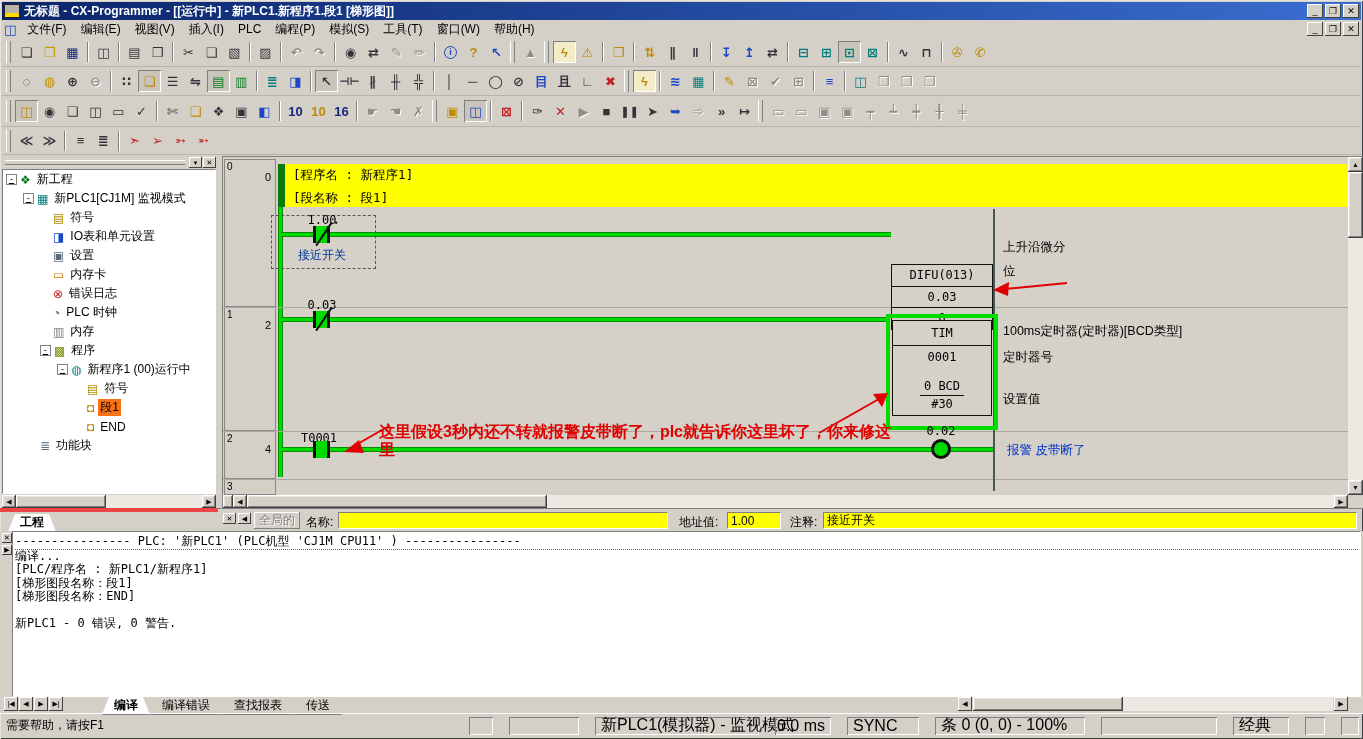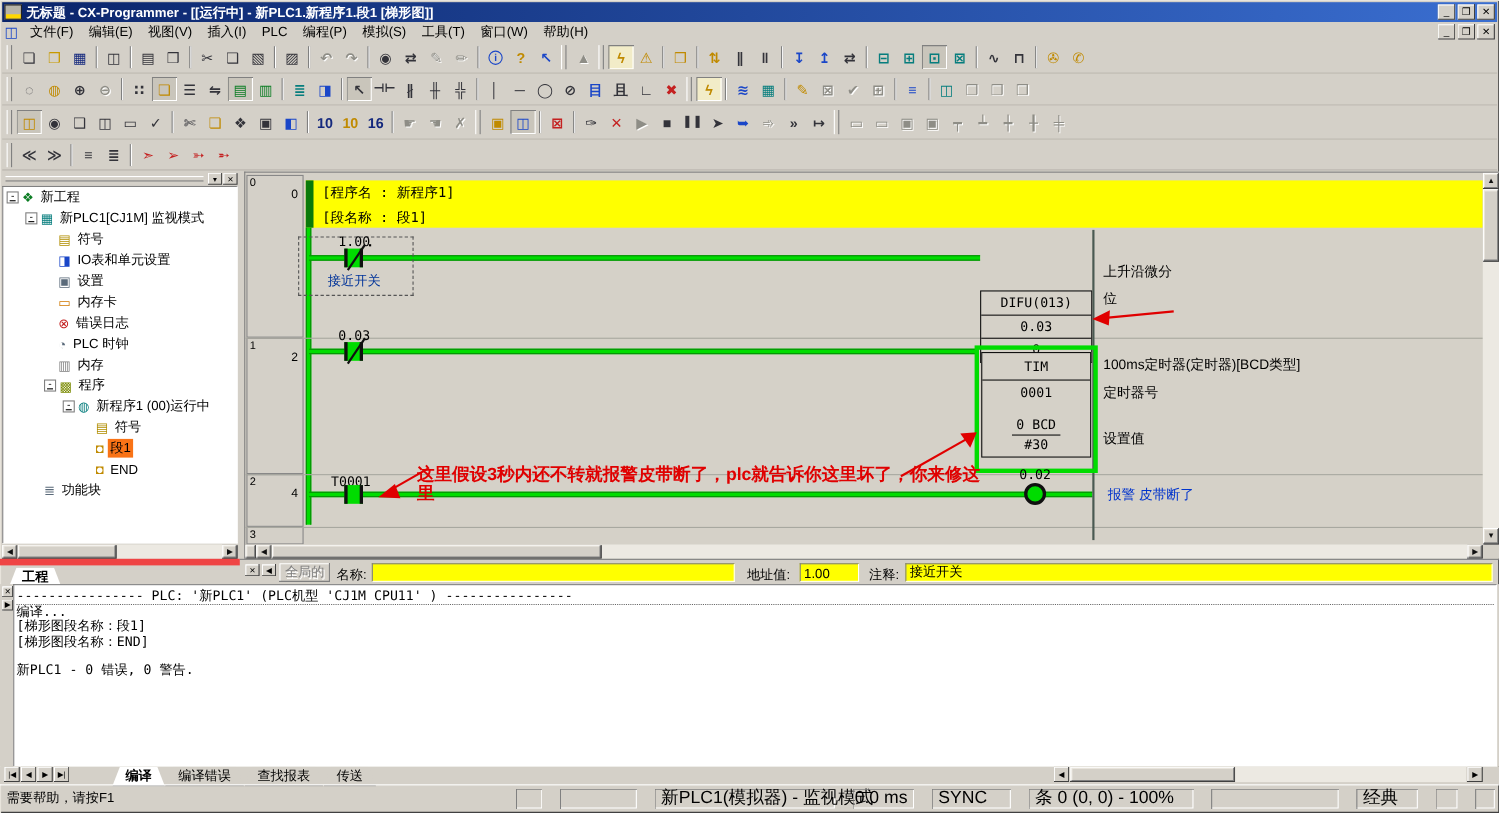--- a/index.html
+++ b/index.html
@@ -59,21 +59,21 @@
   .addr{font-family:"DejaVu Sans Mono","Liberation Mono",monospace;font-size:12px;text-align:center;}
   .cmt{font-size:12px;color:#003399;text-align:center;}
   .ibox{border:1px solid #101010;font-family:"DejaVu Sans Mono","Liberation Mono",monospace;font-size:12px;text-align:center;box-sizing:border-box;margin-top:32px;}
   .ibox .rw{border-bottom:1px solid #101010;}
   .selblk{border:4px solid #00dc00;}
   .scmt{font-size:12.5px;white-space:nowrap;}
   .sep-line{height:1px;background:#a8a8a0;}
   .marq{border:1px dashed #555;}
   .rednote{color:#e00000;font-weight:bold;z-index:50;}
   
-  #projtab{left:0;top:508px;width:218px;height:23px;border-top:6px solid #ef4444;box-sizing:border-box;}
+  #projtab{left:0;top:508px;width:218px;height:23px;border-top:4px solid #ef4444;box-sizing:border-box;}
   .btab{display:inline-flex;align-items:center;justify-content:center;height:17px;padding:0 12px;background:#d4d0c8;font-size:12px;
         clip-path:polygon(7px 0,calc(100% - 7px) 0,100% 100%,0 100%);border-bottom:1px solid #808080;}
   .btab.on{background:#fff;font-weight:bold;margin-left:38px;}
   #addrbar{left:218px;top:508px;width:1145px;height:23px;border-top:1px solid #808080;box-sizing:border-box;}
   .ybox{background:#ffff00;border:1px solid;border-color:#808080 #fff #fff #808080;height:17px;font-size:12px;padding:0 3px;box-sizing:border-box;font-family:"Liberation Sans",sans-serif;}
   input.ybox{outline:none;}
   .raised{background:#d4d0c8;box-shadow:inset -1px -1px 0 #808080,inset 1px 1px 0 #fff;display:flex;align-items:center;justify-content:center;}
   #output{left:0;top:531px;width:1363px;height:166px;background:#d4d0c8;}
   #outbody{left:12px;top:0;width:1349px;height:166px;background:#fff;border:1px solid;border-color:#808080 #fff #fff #808080;box-sizing:border-box;overflow:hidden;
            font-family:"DejaVu Sans Mono","Liberation Mono",monospace;font-size:12px;line-height:13.5px;padding:3px 2px;}
@@ -711,20 +711,21 @@
     <span class="abs" style="left:572px;top:5px">注释:</span>
     <input class="abs ybox" style="left: 605px; top: 3px; width: 534px;" value="接近开关">
   </div>
 
   <div id="output" class="abs">
     <span class="abs hbtn" style="left:1px;top:2px;width:10px;height:10px">✕</span>
     <span class="abs hbtn" style="left:1px;top:14px;width:10px;height:10px">▶</span>
     <div id="outbody" class="abs">
       <div class="oline u">---------------- PLC: '新PLC1' (PLC机型 'CJ1M CPU11' ) ----------------</div>
       <div class="oline">编译...</div>
+      <div class="oline">[PLC/程序名 : 新PLC1/新程序1]</div>
       <div class="oline">[梯形图段名称：段1]</div>
       <div class="oline">[梯形图段名称：END]</div>
       <div class="oline" style="min-height:13px"></div>
       <div class="oline">新PLC1 - 0 错误, 0 警告.</div>
     </div>
   </div>
 
   <div id="tabrow" class="abs">
     <span style="width:4px"></span>
     <span class="navb">|◀</span>

